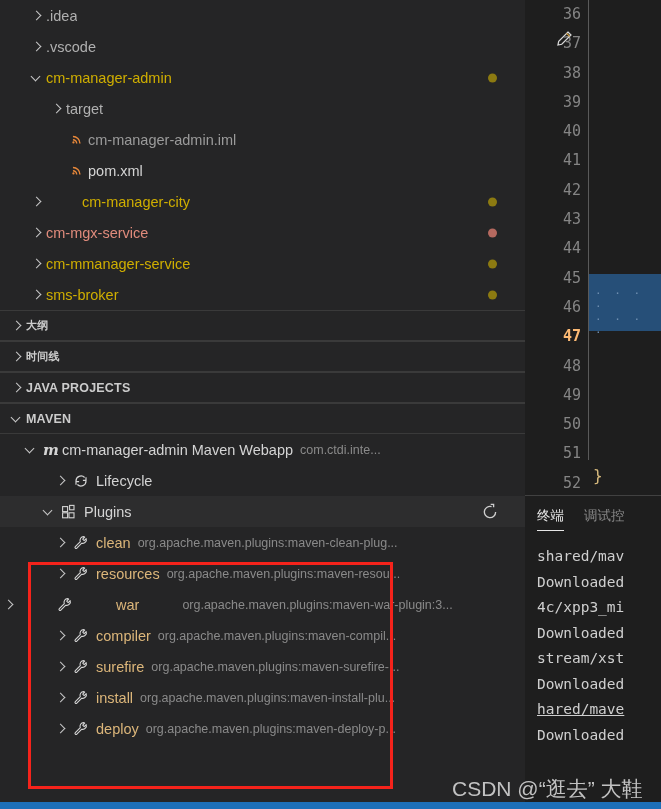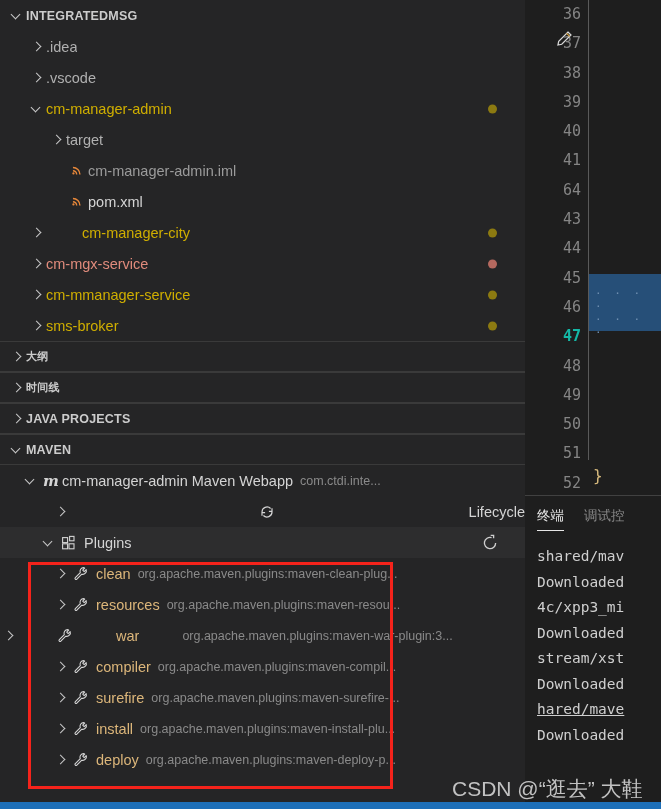--- a/index.html
+++ b/index.html
@@ -101,21 +101,21 @@
     position: relative;
   }
   #code-area { position: relative; height: 495px; background: #1e1e1e; }
   .gutter { position: absolute; left: 0; top: 0; width: 62px; }
   .lnum {
     height: 29.3px; line-height: 29.3px;
     text-align: right; padding-right: 6px;
     font-family: "DejaVu Sans Mono", monospace;
     font-size: 15px; color: #858585;
   }
-  .lnum.active { color: #14b8a6; font-weight: bold; }
+  .lnum.active { color: #fdba74; font-weight: bold; }
   .pencil {
     position: absolute; left: 30px; top: 30px;
     width: 18px; height: 18px;
   }
   .vline {
     position: absolute; left: 63px; top: 0; width: 1px; height: 460px;
     background: #5a5a5a;
   }
   .selblock {
     position: absolute; left: 64px; top: 274px;
@@ -167,24 +167,20 @@
     background: #1d6fb8; z-index: 60;
   }
 </style>
 </head>
 <body>
 
 <div id="app">
 
   <div id="sidebar">
 
-    <div class="row" style="padding-left:8px;font-weight:bold;font-size:12.5px;">
-      <span class="twisty open"></span>
-      <span class="label" style="color:#cccccc;letter-spacing:.2px;">INTEGRATEDMSG</span>
-    </div>
 
     <div id="tree">
         <div class="row" style="padding-left: 28px;">
           <span class="twisty"></span>
           <span class="label" style="color: rgb(176, 176, 176);">.idea</span>
         </div>
         <div class="row" style="padding-left: 28px;">
           <span class="twisty"></span>
           <span class="label" style="color: rgb(176, 176, 176);">.vscode</span>
         </div>
@@ -260,21 +256,21 @@
         </div>
       </div>
 
     <div id="maven-tree">
         <div class="row" style="padding-left: 22px;">
           <span class="twisty open"></span>
           <span class="m-icon">m</span>
           <span class="label" style="color: rgb(212, 212, 212);">cm-manager-admin Maven Webapp</span>
           <span class="sub">com.ctdi.inte...</span>
         </div>
-        <div class="row" style="padding-left: 52px; justify-content: space-between;">
+        <div class="row" style="padding-left: 52px;">
           <span class="twisty"></span>
           <span class="ficon">
             <svg width="16" height="16" viewBox="0 0 16 16">
               <path d="M13 8a5 5 0 0 1-8.6 3.5M3 8a5 5 0 0 1 8.6-3.5" fill="none" stroke="#d4d4d4" stroke-width="1.2"></path>
               <path d="M3 11.8V8.7h3.1M13 4.2v3.1H9.9" fill="none" stroke="#d4d4d4" stroke-width="1.2"></path>
             </svg>
           </span>
           <span class="label" style="color: rgb(212, 212, 212); margin-left: 4px;">Lifecycle</span>
         </div>
         <div class="row sel" style="padding-left: 40px;">
@@ -371,21 +367,21 @@
 
   <div id="editor">
     <div id="code-area">
       <div class="gutter" id="gutter">
           <div class="lnum">36</div>
           <div class="lnum">37</div>
           <div class="lnum">38</div>
           <div class="lnum">39</div>
           <div class="lnum">40</div>
           <div class="lnum">41</div>
-          <div class="lnum">64</div>
+          <div class="lnum">42</div>
           <div class="lnum">43</div>
           <div class="lnum">44</div>
           <div class="lnum">45</div>
           <div class="lnum">46</div>
           <div class="lnum active">47</div>
           <div class="lnum">48</div>
           <div class="lnum">49</div>
           <div class="lnum">50</div>
           <div class="lnum">51</div>
           <div class="lnum">52</div>

